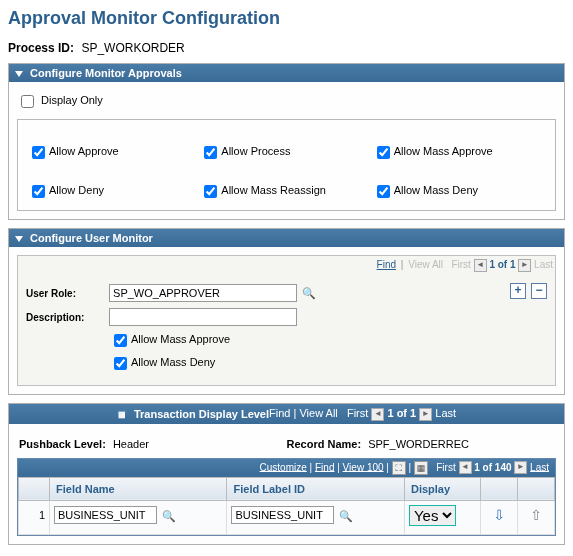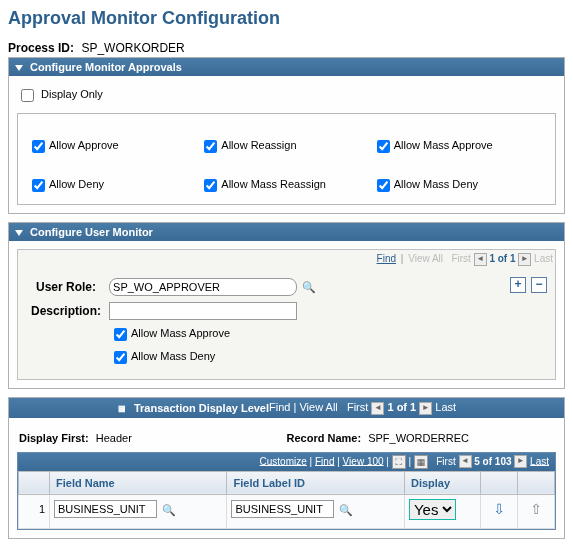--- a/index.html
+++ b/index.html
@@ -10,21 +10,21 @@
   background: #fff;
   color: #000;
   width: 557px;
 }
 h1 {
   color: #2b5f8e;
   font-size: 18px;
   font-weight: bold;
   margin: 0 0 12px 0;
 }
-.process-id { margin-bottom: 2px; font-size: 12px; }
+.process-id { margin-bottom: 8px; font-size: 12px; }
 .process-id .label { font-weight: bold; margin-right: 4px; }
 .section {
   border: 1px solid #b0b0b0;
   margin-bottom: 8px;
   background: #fefefe;
 }
 .section-header {
   background: linear-gradient(#4a7ca8, #3a6a96);
   color: #fff;
   font-weight: bold;
@@ -75,21 +75,21 @@
   border: 1px solid #aaa;
   font-size: 8px;
   text-align: center;
   line-height: 10px;
   color: #666;
   vertical-align: middle;
   cursor: pointer;
 }
 .user-monitor-body { border: 1px solid #c0c0c0; background: #f5f5f1; }
 .form-row { padding: 3px 0; }
-.form-row .flabel { display: inline-block; width: 80px; font-weight: bold; text-align: center; vertical-align: middle; font-size: 12px;}
+.form-row .flabel { display: inline-block; width: 80px; font-weight: bold; text-align: left; vertical-align: middle; font-size: 10px;}
 .form-row input[type=text] {
   font-size: 11px;
   padding: 2px 3px;
   border: 1px solid #999;
   vertical-align: middle;
 }
 .lookup-icon {
   display: inline-block;
   vertical-align: middle;
   margin-left: 2px;
@@ -212,21 +212,21 @@
       <input type="checkbox" style="">
       <span>Display Only</span>
     </div>
     <div class="inner-box">
       <div class="perm-grid">
         <div class="perm-col">
           <div class="checkbox-row"><input type="checkbox" checked="" style=""><span>Allow Approve</span></div>
           <div class="checkbox-row"><input type="checkbox" checked="" style=""><span>Allow Deny</span></div>
         </div>
         <div class="perm-col">
-          <div class="checkbox-row"><input type="checkbox" checked="" style=""><span>Allow Reassign</span></div>
+          <div class="checkbox-row"><input type="checkbox" checked="" style=""><span>Allow Process</span></div>
           <div class="checkbox-row"><input type="checkbox" checked="" style=""><span>Allow Mass Reassign</span></div>
         </div>
         <div class="perm-col">
           <div class="checkbox-row"><input type="checkbox" checked="" style=""><span>Allow Mass Approve</span></div>
           <div class="checkbox-row"><input type="checkbox" checked="" style=""><span>Allow Mass Deny</span></div>
         </div>
       </div>
     </div>
   </div>
 </div>
@@ -249,21 +249,21 @@
         <span class="nav-arrow">►</span>
         <span class="disabled">Last</span>
       </div>
       <div style="padding:6px 8px 10px 8px;">
         <div class="addrem">
           <span>+</span>
           <span>−</span>
         </div>
         <div class="form-row">
           <span class="flabel">User Role:</span>
-          <input type="text" style="width: 180px; border-radius: 8px;" value="SP_WO_APPROVER">
+          <input type="text" style="width: 180px;" value="SP_WO_APPROVER">
           <span class="lookup-icon">🔍</span>
         </div>
         <div class="form-row">
           <span class="flabel">Description:</span>
           <input type="text" style="width: 180px;" value="">
         </div>
         <div class="indent-checks">
           <div class="checkbox-row"><input type="checkbox" checked="" style=""><span>Allow Mass Approve</span></div>
           <div class="checkbox-row"><input type="checkbox" checked="" style=""><span>Allow Mass Deny</span></div>
         </div>
@@ -286,21 +286,21 @@
       <span class="disabled">First</span>
       <span class="nav-arrow">◄</span>
       <b>1 of 1</b>
       <span class="nav-arrow">►</span>
       <span class="disabled">Last</span>
     </span>
   </div>
   <div class="section-body">
     <div class="display-level-row">
       <div class="dl-pair">
-        <span class="lbl">Display First:</span>
+        <span class="lbl">Pushback Level:</span>
         <span>Header</span>
       </div>
       <div class="dl-pair">
         <span class="lbl">Record Name:</span>
         <span>SPF_WORDERREC</span>
       </div>
     </div>
 
     <div class="table-wrap">
       <div class="table-toolbar">
@@ -309,21 +309,21 @@
         <a>Find</a>
         <span class="sep">|</span>
         <a>View 100</a>
         <span class="sep">|</span>
         <span class="tl-icon">⛶</span>
         <span class="sep">|</span>
         <span class="tl-icon">▦</span>
         &nbsp;
         <span class="disabled">First</span>
         <span class="nav-arrow">◄</span>
-        <b>5 of 103</b>
+        <b>1 of 140</b>
         <span class="nav-arrow">►</span>
         <a>Last</a>
       </div>
       <table class="data">
         <thead>
           <tr>
             <th style="width:18px"></th>
             <th>Field Name</th>
             <th>Field Label ID</th>
             <th>Display</th>

